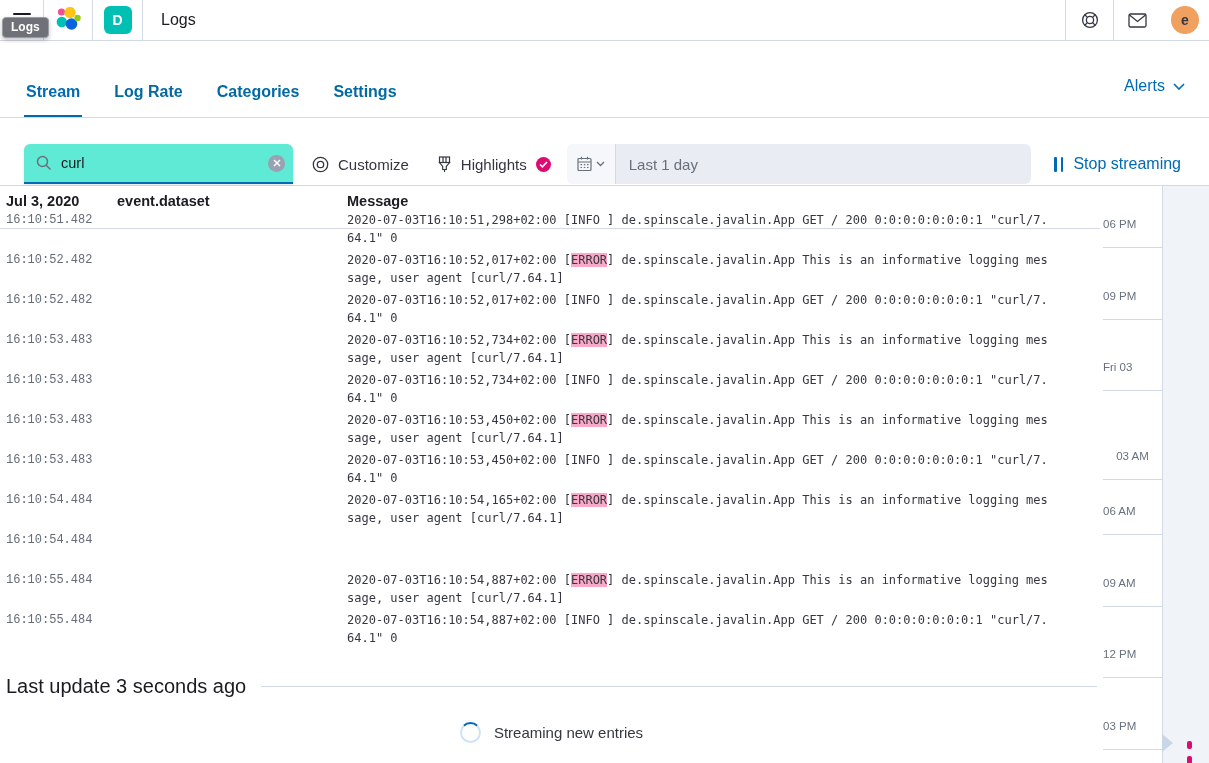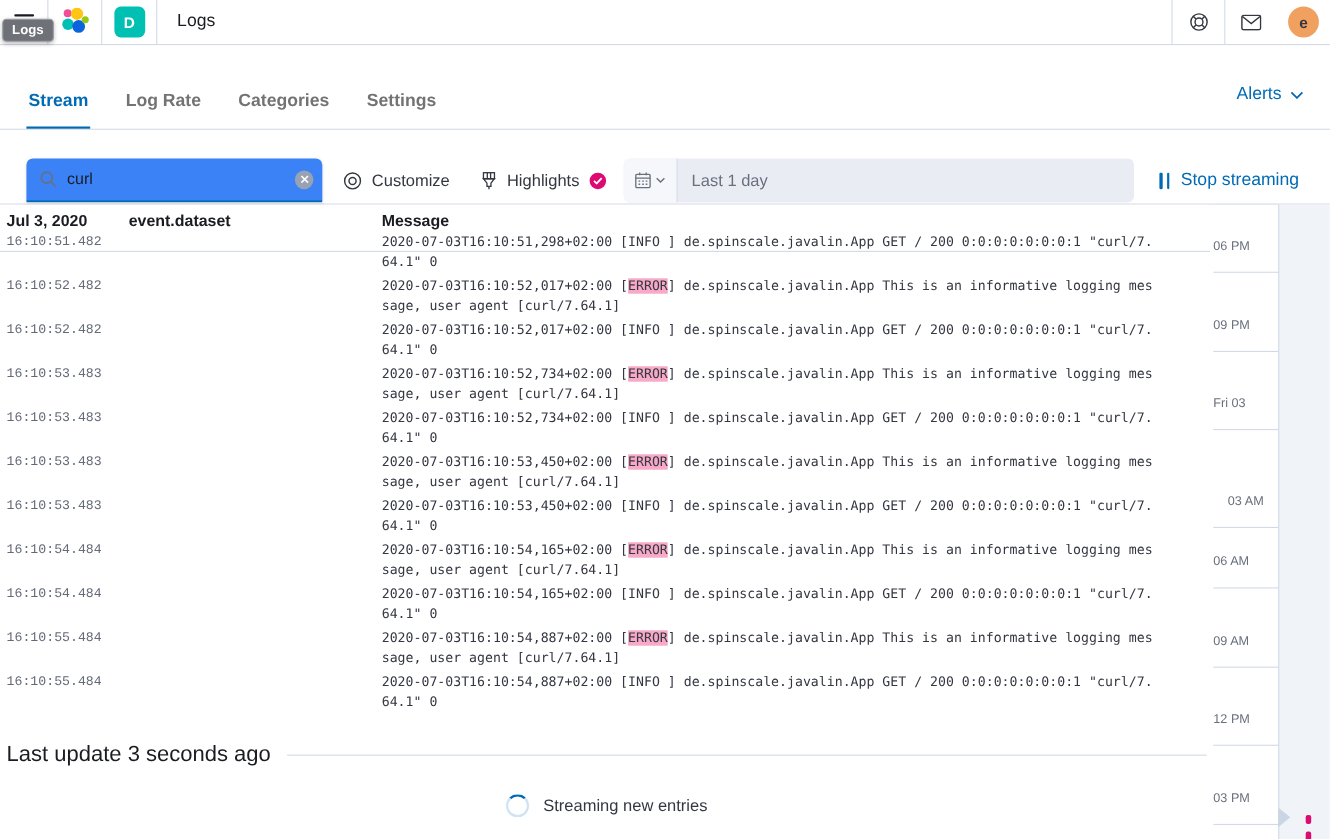--- a/index.html
+++ b/index.html
@@ -23,28 +23,28 @@
   .topbar-title { display:flex; align-items:center; padding-left:18px; font-size:16px; color:#1a1c21; flex:1; }
   .topbar-right { display:flex; align-items:stretch; }
   .topbar-right .topbar-section { border-right:none; border-left:1px solid #d3dae6; width:48px; }
   .sec-avatar { width:47px; }
   .avatar { width:28px; height:28px; border-radius:50%; background:#F0A05F; color:#343741;
     font-size:14px; font-weight:600; display:flex; align-items:center; justify-content:center; }
   .icon-btn svg { display:block; }
 
   
   .tabs-row { display:flex; align-items:flex-end; padding:0 24px; border-bottom:1px solid #d3dae6; height:77px; }
-  .tab { font-size:16px; font-weight:600; color:#737373; padding:14px 2px 16px; margin-right:30px; cursor:pointer; }
+  .tab { font-size:16px; font-weight:600; color:#0369a1; padding:14px 2px 16px; margin-right:30px; cursor:pointer; }
   .tab.active { color:#006BB4; border-bottom:2px solid #006BB4; padding-bottom:14px; }
   .alerts-btn { margin-left:auto; display:flex; align-items:center; gap:8px; color:#006BB4;
     font-size:16px; font-weight:500; padding-bottom:22px; cursor:pointer; }
 
   
   .toolbar { display:flex; align-items:center; padding:25px 28px 0 24px; border-bottom:1px solid #d3dae6; height:68px; }
-  .search-box { width:269px; height:40px; background:#3b82f6; border-radius:6px 6px 0 0;
+  .search-box { width:269px; height:40px; background:#5eead4; border-radius:6px 6px 0 0;
     border-bottom:2px solid #006BB4; box-shadow:0 1px 3px rgba(52,55,65,.12); display:flex; align-items:center; padding:0 8px 0 12px; }
   .search-box input { border:none; outline:none; flex:1; font-size:14.5px; color:#1a1c21; margin-left:9px; background:transparent;
     font-family:"Liberation Sans", sans-serif; }
   .clear-btn { width:17px; height:17px; border-radius:50%; background:#98A2B3; display:flex; align-items:center;
     justify-content:center; cursor:pointer; flex:none; }
   .tool-btn { display:flex; align-items:center; gap:9px; font-size:15px; color:#343741; cursor:pointer; white-space:nowrap; }
   .btn-customize { margin-left:19px; }
   .btn-highlights { margin-left:28px; }
   .check-badge { width:15px; height:15px; border-radius:50%; background:#DD0A73; display:flex; align-items:center; justify-content:center; }
   .datepicker { margin-left:16px; width:464px; height:40px; background:#e9edf3; border-radius:6px; display:flex; align-items:stretch; overflow:hidden; }
@@ -265,21 +265,20 @@
           <div class="log-msg">2020-07-03T16:10:53,450+02:00 [<span class="lvl">INFO </span>] de.spinscale.javalin.App GET / 200 0:0:0:0:0:0:0:1 "curl/7.64.1" 0</div>
         </div>
         <div class="log-entry">
           <div class="log-ts">16:10:54.484</div>
           <div></div>
           <div class="log-msg">2020-07-03T16:10:54,165+02:00 [<span class="lvl err">ERROR</span>] de.spinscale.javalin.App This is an informative logging message, user agent [curl/7.64.1]</div>
         </div>
         <div class="log-entry">
           <div class="log-ts">16:10:54.484</div>
           <div></div>
-          <div class="log-msg">2020-07-03T16:10:54,165+02:00 [<span class="lvl">INFO </span>] de.spinscale.javalin.App GET / 200 0:0:0:0:0:0:0:1 "curl/7.64.1" 0</div>
         </div>
         <div class="log-entry">
           <div class="log-ts">16:10:55.484</div>
           <div></div>
           <div class="log-msg">2020-07-03T16:10:54,887+02:00 [<span class="lvl err">ERROR</span>] de.spinscale.javalin.App This is an informative logging message, user agent [curl/7.64.1]</div>
         </div>
         <div class="log-entry">
           <div class="log-ts">16:10:55.484</div>
           <div></div>
           <div class="log-msg">2020-07-03T16:10:54,887+02:00 [<span class="lvl">INFO </span>] de.spinscale.javalin.App GET / 200 0:0:0:0:0:0:0:1 "curl/7.64.1" 0</div>

